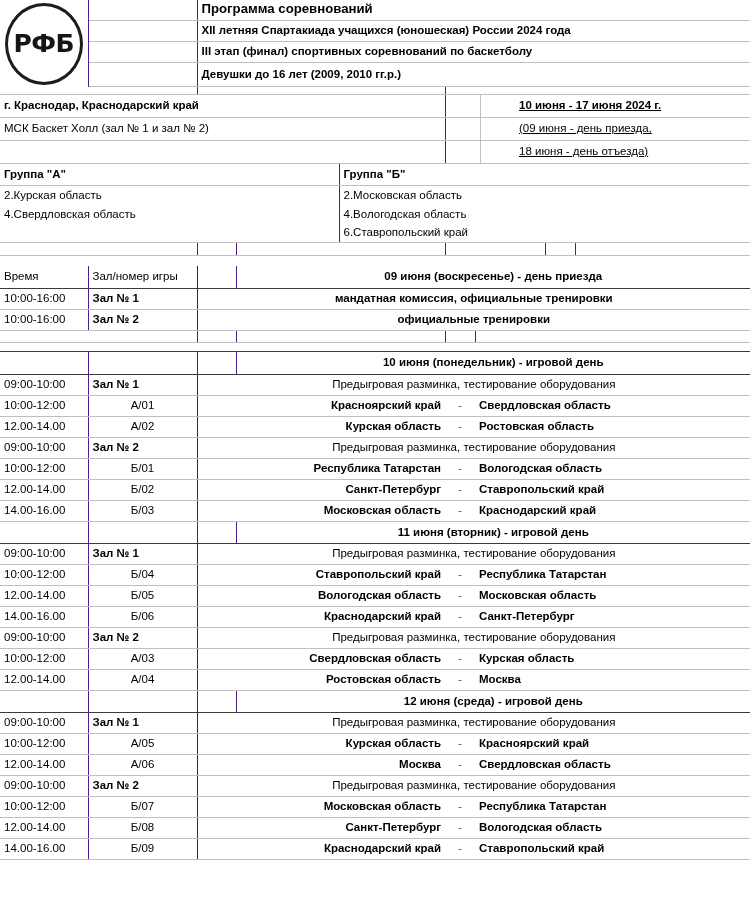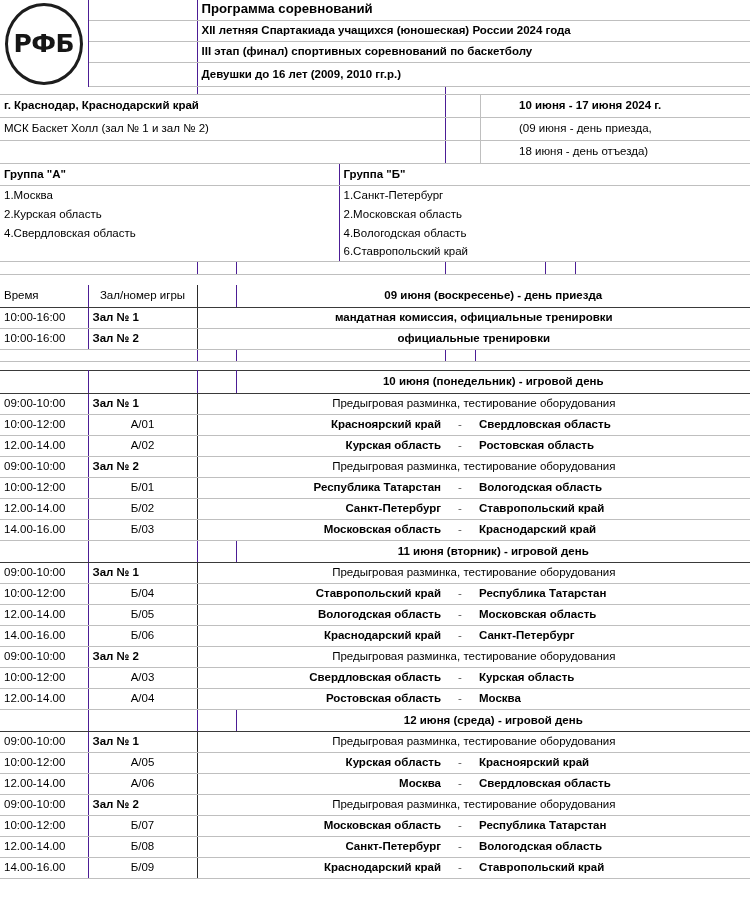--- a/index.html
+++ b/index.html
@@ -74,40 +74,41 @@
   .venue {
     font-size: 11.8px;
     font-weight: bold;
     text-align: left;
   }
   .venue.reg { font-weight: normal; }
   .daterange {
     font-size: 11.8px;
     font-weight: bold;
     text-align: left;
+    text-decoration: underline;
   }
   .daterange.reg { font-weight: normal; }
 
   
   .group-title {
     font-weight: bold;
     font-size: 11.8px;
     text-align: left;
   }
   .team-line {
     font-size: 11.8px;
     text-align: left;
   }
 
   
   .colhead {
     font-size: 11.5px;
     text-align: left;
   }
-  .colhead.c2 { text-align: center; }
+  .colhead.c2 { text-align: left; }
 
   .daybar {
     text-align: center;
     font-weight: bold;
     font-size: 12.4px;
   }
   .timecell {
     text-align: left;
     font-size: 11.5px;
   }
@@ -214,24 +215,20 @@
     <colgroup>
       <col style="width:339px">
         <col style="width:411px">
     </colgroup>
     <tbody>
         <tr style="height:22px">
       <td class="bb br group-title">Группа "А"</td>
       <td class="bb group-title">Группа "Б"</td>
     </tr>
     <tr style="height:19px">
-      <td class="br team-line">1.Москва</td>
-      <td class="team-line">1.Санкт-Петербург</td>
-    </tr>
-    <tr style="height:19px">
       <td class="br team-line">2.Курская область</td>
       <td class="team-line">2.Московская область</td>
     </tr>
     <tr style="height:19px">
       <td class="br team-line">4.Свердловская область</td>
       <td class="team-line">4.Вологодская область</td>
     </tr>
     <tr style="height:19px">
       <td class="bb br"></td>
       <td class="bb team-line">6.Ставропольский край</td>

